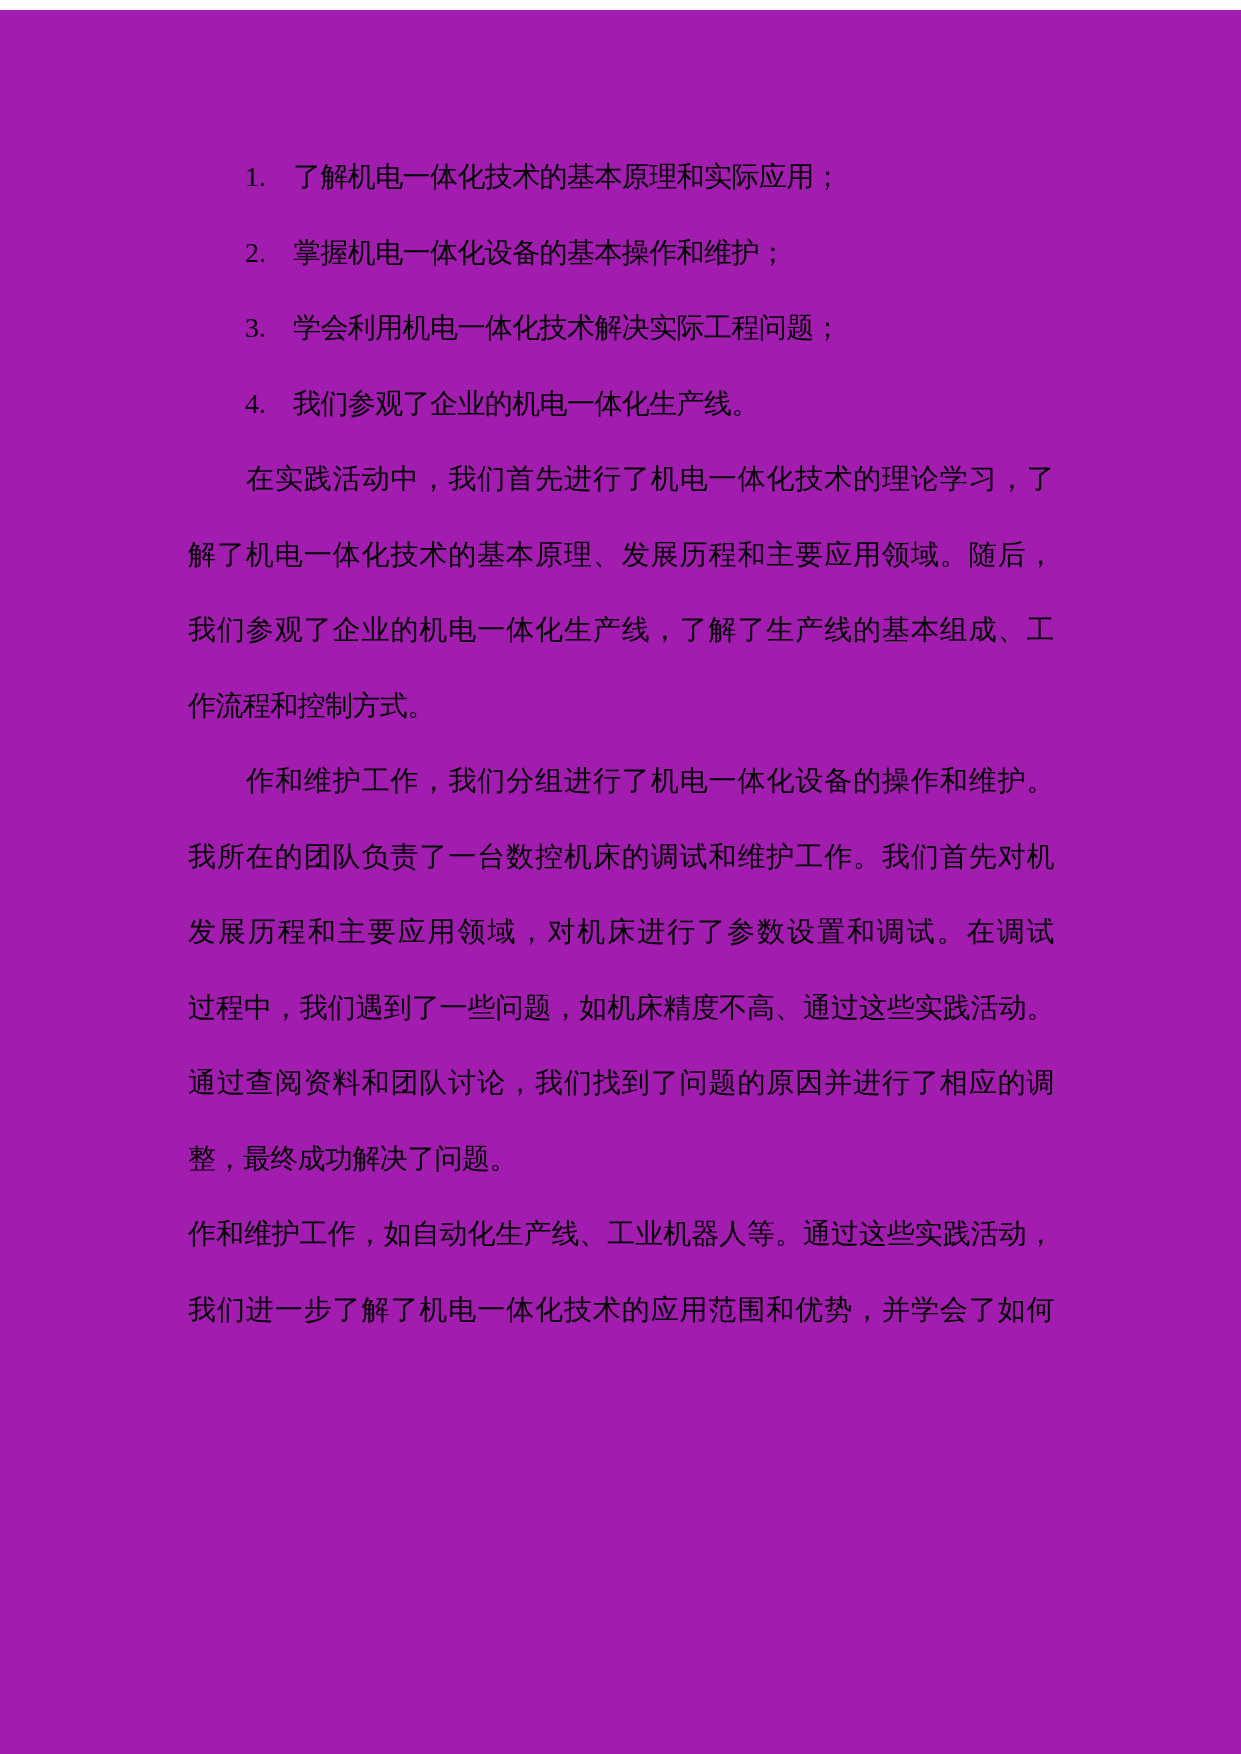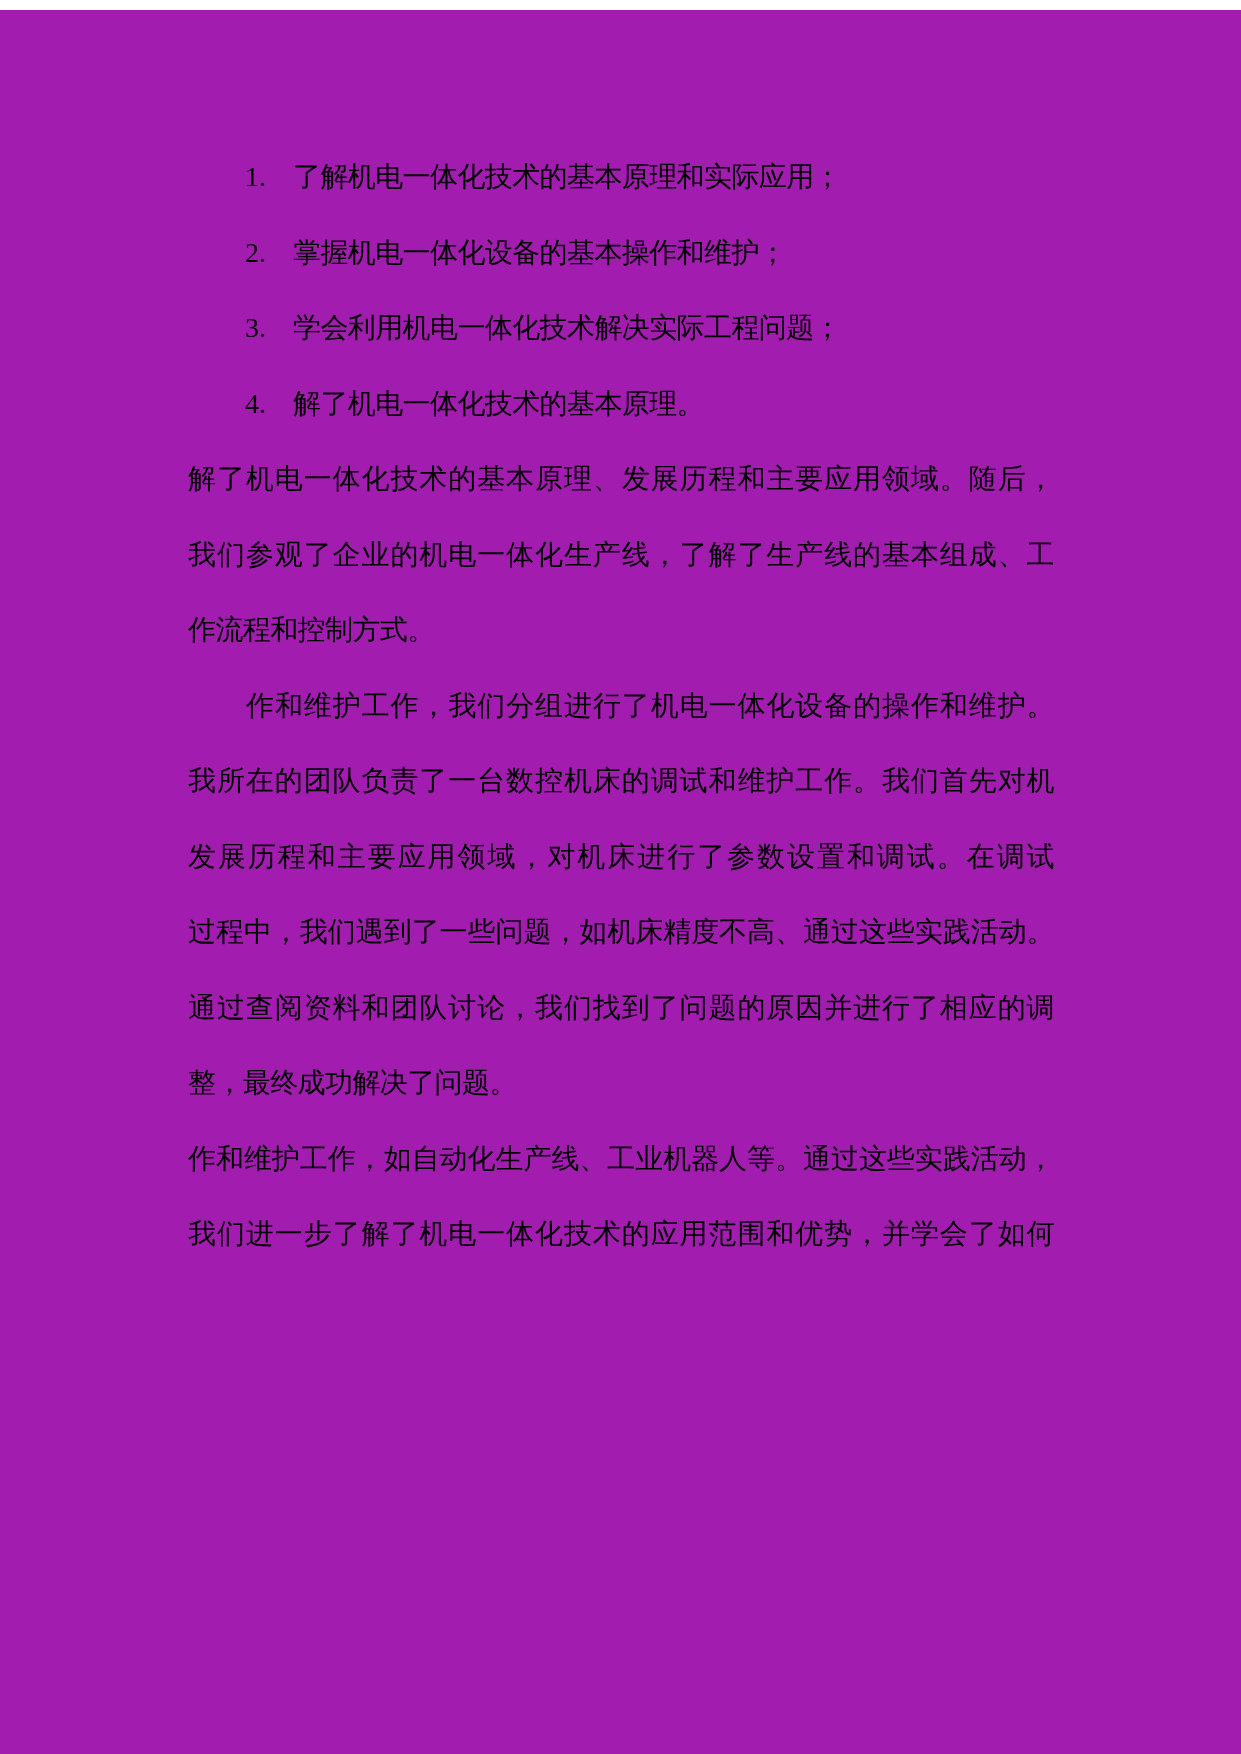--- a/index.html
+++ b/index.html
@@ -60,23 +60,24 @@
 
 <div class="page">
   <div class="doc">
 
     <div class="line list"><span class="marker">1.</span><span>了解机电一体化技术的基本原理和实际应用；</span></div>
 
     <div class="line list"><span class="marker">2.</span><span>掌握机电一体化设备的基本操作和维护；</span></div>
 
     <div class="line list"><span class="marker">3.</span><span>学会利用机电一体化技术解决实际工程问题；</span></div>
 
-    <div class="line list"><span class="marker">4.</span><span>解了机电一体化技术的基本原理。</span></div>
+    <div class="line list"><span class="marker">4.</span><span>我们参观了企业的机电一体化生产线。</span></div>
 
 
+    <div class="line indent j">在实践活动中，我们首先进行了机电一体化技术的理论学习，了</div>
     <div class="line j">解了机电一体化技术的基本原理、发展历程和主要应用领域。随后，</div>
     <div class="line j">我们参观了企业的机电一体化生产线，了解了生产线的基本组成、工</div>
     <div class="line">作流程和控制方式。</div>
 
     <div class="line indent j">作和维护工作，我们分组进行了机电一体化设备的操作和维护。</div>
     <div class="line j">我所在的团队负责了一台数控机床的调试和维护工作。我们首先对机</div>
     <div class="line j">发展历程和主要应用领域，对机床进行了参数设置和调试。在调试</div>
     <div class="line j">过程中，我们遇到了一些问题，如机床精度不高、通过这些实践活动。</div>
     <div class="line j">通过查阅资料和团队讨论，我们找到了问题的原因并进行了相应的调</div>
     <div class="line">整，最终成功解决了问题。</div>

